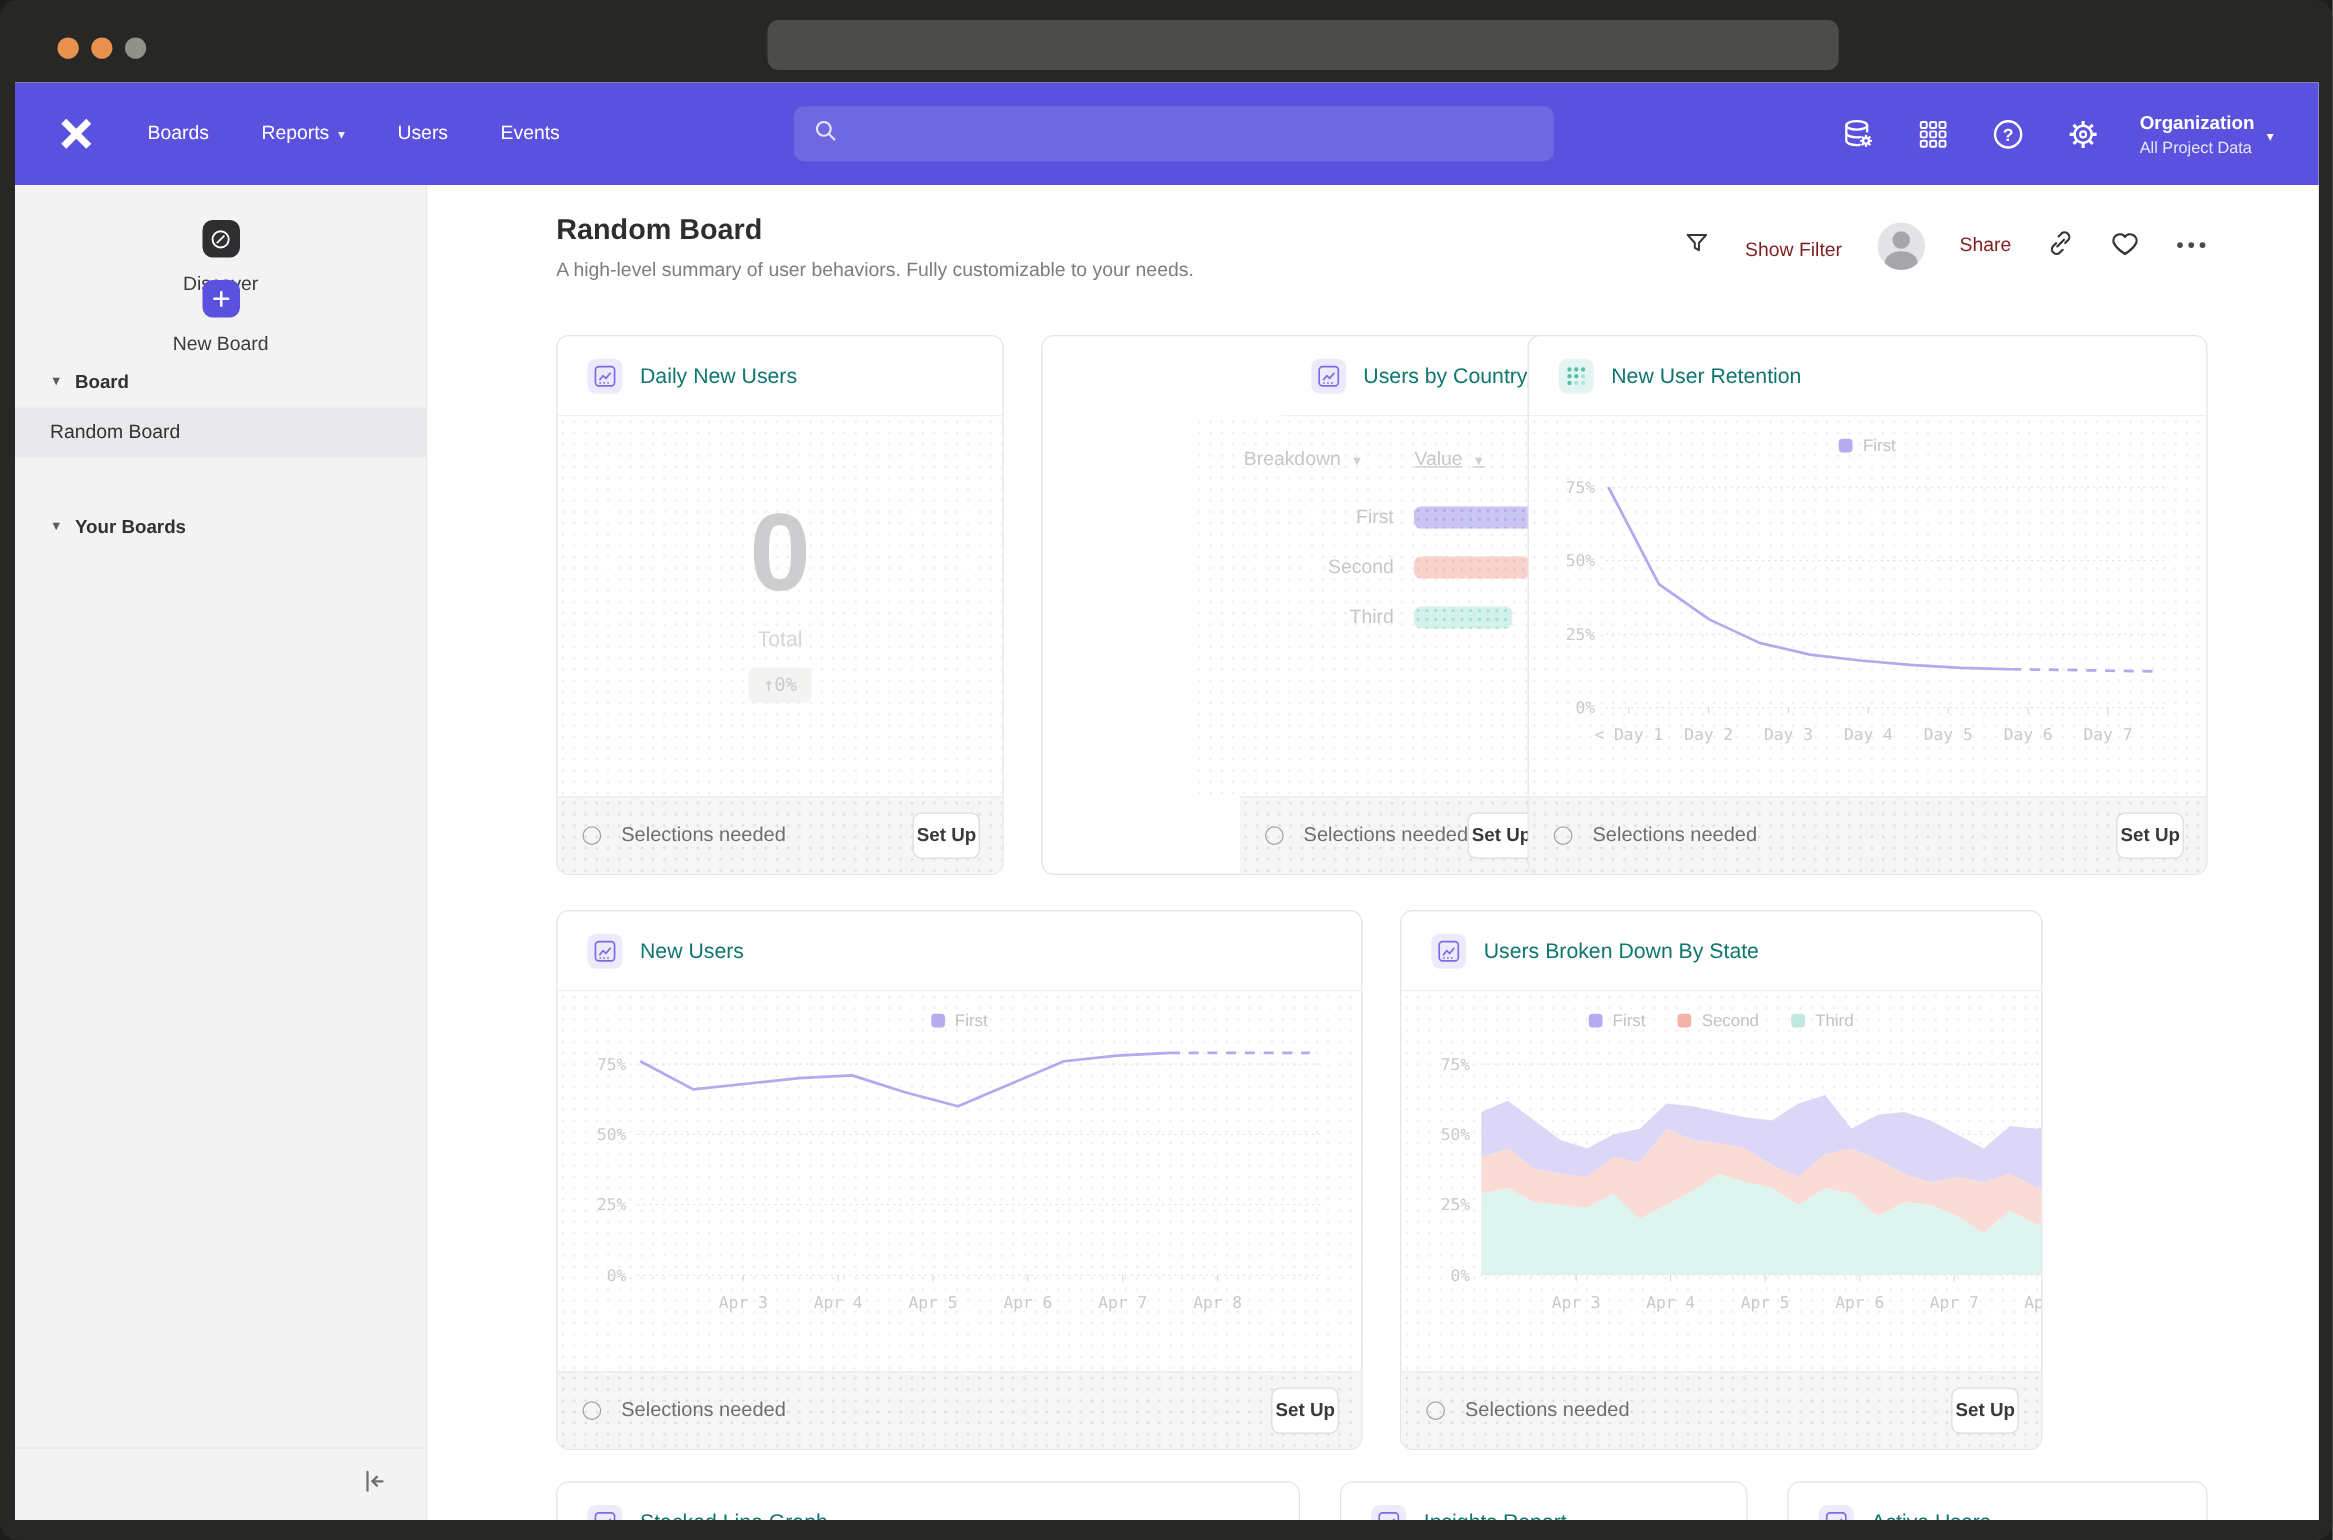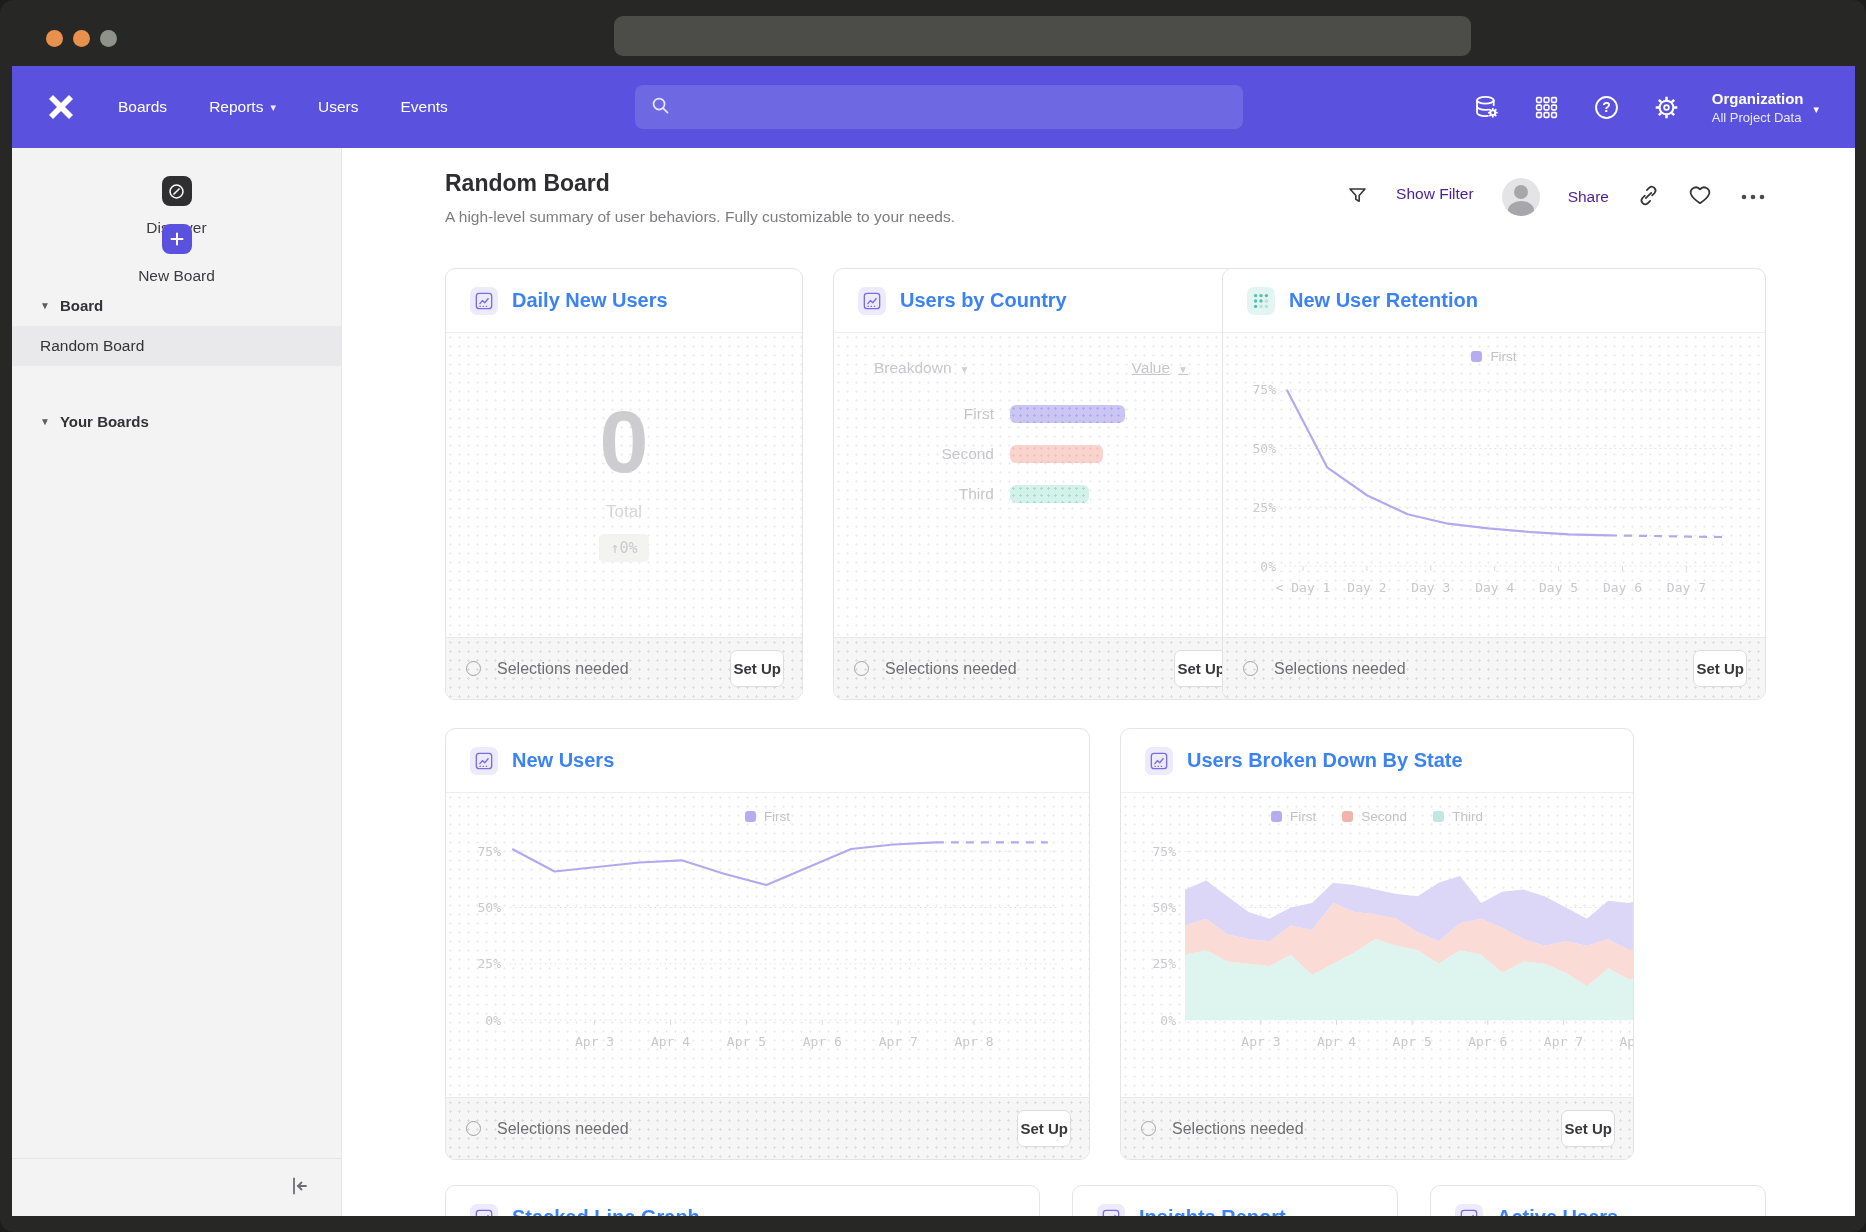--- a/index.html
+++ b/index.html
@@ -36,31 +36,31 @@
   .sq-ico{width:30px; height:30px; border-radius:8px; display:grid; place-items:center; flex:none;}
   .side-head{display:flex; align-items:center; gap:10px; height:30px; padding:0 28px; font-size:15px; font-weight:bold; color:#323234;}
   .side-head .chev{color:#5c5c5e; font-size:10px;}
   .side-row-sel{height:40px; background:#e9e8ea; display:flex; align-items:center; padding:0 28px; font-size:15.5px; color:#333335; margin-top:6px;}
   .side-foot{position:absolute; left:0; right:0; bottom:0; height:58px; border-top:1px solid #e5e4e6; display:flex; align-items:center; justify-content:flex-end; padding-right:30px;}
 
   .main{position:relative; flex:1; background:#fff; overflow:hidden;}
   .pg-title{position:absolute; left:103px; top:22px; font-size:23px; font-weight:bold; color:#2e2e30;}
   .pg-sub{position:absolute; left:103px; top:60px; font-size:15.5px; color:#7d7d80;}
   .actions{position:absolute; top:30px; right:89px; display:flex; align-items:center; gap:28px;}
-  .act-txt{display:flex; align-items:flex-start; gap:28px; font-size:15.5px; color:#4c1d95; cursor:default;}
+  .act-txt{display:flex; align-items:flex-end; gap:28px; font-size:15.5px; color:#7f1d1d; cursor:default;}
   .avatar{width:38px; height:38px; border-radius:50%; background:#e4e4e6; position:relative; overflow:hidden;}
   .avatar .head{position:absolute; left:12px; top:7px; width:14px; height:14px; border-radius:50%; background:#a7a7ab;}
   .avatar .bodyp{position:absolute; left:6px; top:23px; width:26px; height:18px; border-radius:50%; background:#a7a7ab;}
 
   
   .card{position:absolute; background:#fff; border:1px solid #e4e3e6; border-radius:10px; display:flex; flex-direction:column; overflow:hidden;}
   .card-h{height:64px; flex:none; display:flex; align-items:center; gap:14px; padding:0 24px; border-bottom:1px solid #efeff1;}
   .c-ico{width:28px; height:28px; border-radius:7px; background:#eceafb; display:grid; place-items:center; flex:none;}
   .c-ico.mint{background:#e3f5f1;}
-  .card-title{font-size:20px; font-weight:bold; color:#3b82f6;}
+  .card-title{font-size:17px; font-weight:normal; color:#0f766e;}
   .card-b{flex:1; position:relative;}
   .card-f{height:62px; flex:none; border-top:1px solid #e9e9ec; background-color:#f7f6f6; display:flex; align-items:center; justify-content:space-between; padding:0 18px 0 20px;}
   .status{display:flex; align-items:center; gap:16px; font-size:16px; color:#6e6e71;}
   .status .circ{width:15px; height:15px; border:1.5px solid #a2a2a6; border-radius:50%;}
   .setup{background:#fff; border:1px solid #dcdbde; border-radius:7px; padding:9px 2px; font-size:15px; font-weight:bold; color:#39393b; cursor:default;}
 
   
   .bignum-wrap{position:absolute; inset:0; display:flex; flex-direction:column; align-items:center; justify-content:center; gap:6px; padding-bottom:10px;}
   .bignum{font-size:88px; font-weight:600; color:#cdcdd0; line-height:1;}
   .bn-label{font-size:17px; color:#d6d6d9; margin-top:10px;}
@@ -282,21 +282,21 @@
           </div>
           <div class="card-f dots">
             <span class="status">
                 <span class="circ"></span>
                 <span>Selections needed</span>
               </span>
             <button class="setup">Set Up</button>
           </div>
         </div>
 
-        <div class="card" style="left:491px; top:120px; width:414px; height:432px;">
+        <div class="card" style="left:491px; top:120px; width:414px; height:432px;align-items:flex-end;">
           <div class="card-h">
             <span class="c-ico">
               <svg width="18" height="18" viewBox="0 0 20 20" fill="none" stroke="#7a6de4" stroke-width="1.5">
                 <rect x="1.5" y="1.5" width="17" height="17" rx="3"></rect>
                 <path d="M5 13.5l3.2-4 2.6 2.4 4.2-5" stroke-linejoin="round"></path>
                 <path d="M5 16h10" stroke-dasharray="1.5 2" stroke-width="1.2"></path>
               </svg>
             </span>
             <span class="card-title">Users by Country</span>
           </div>

